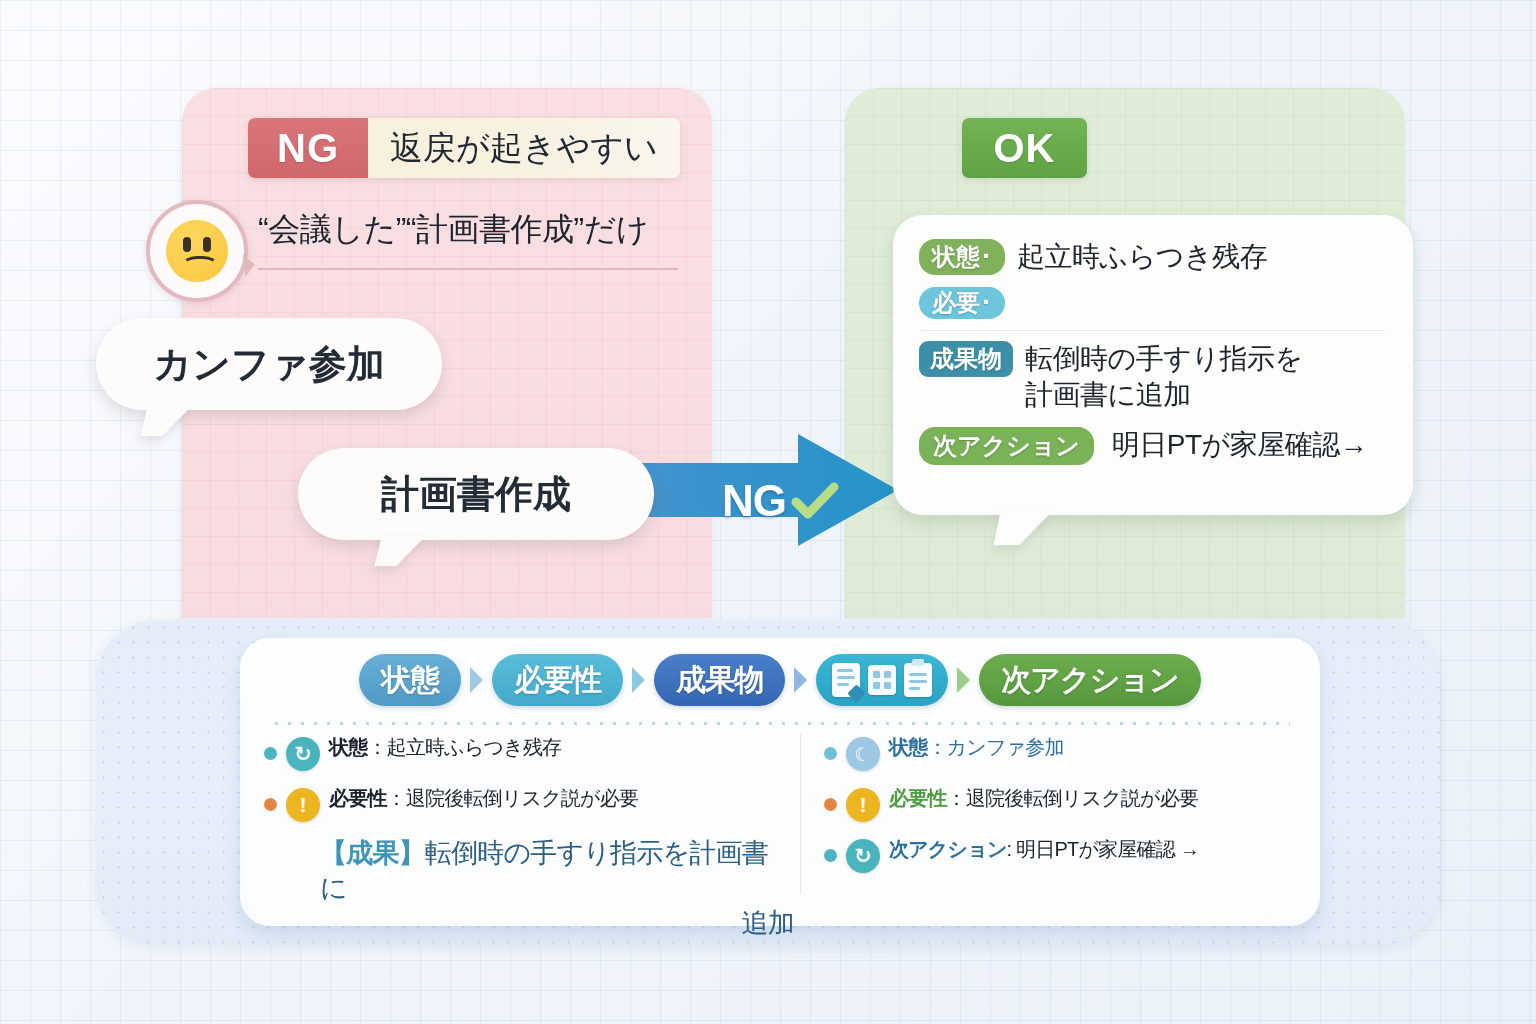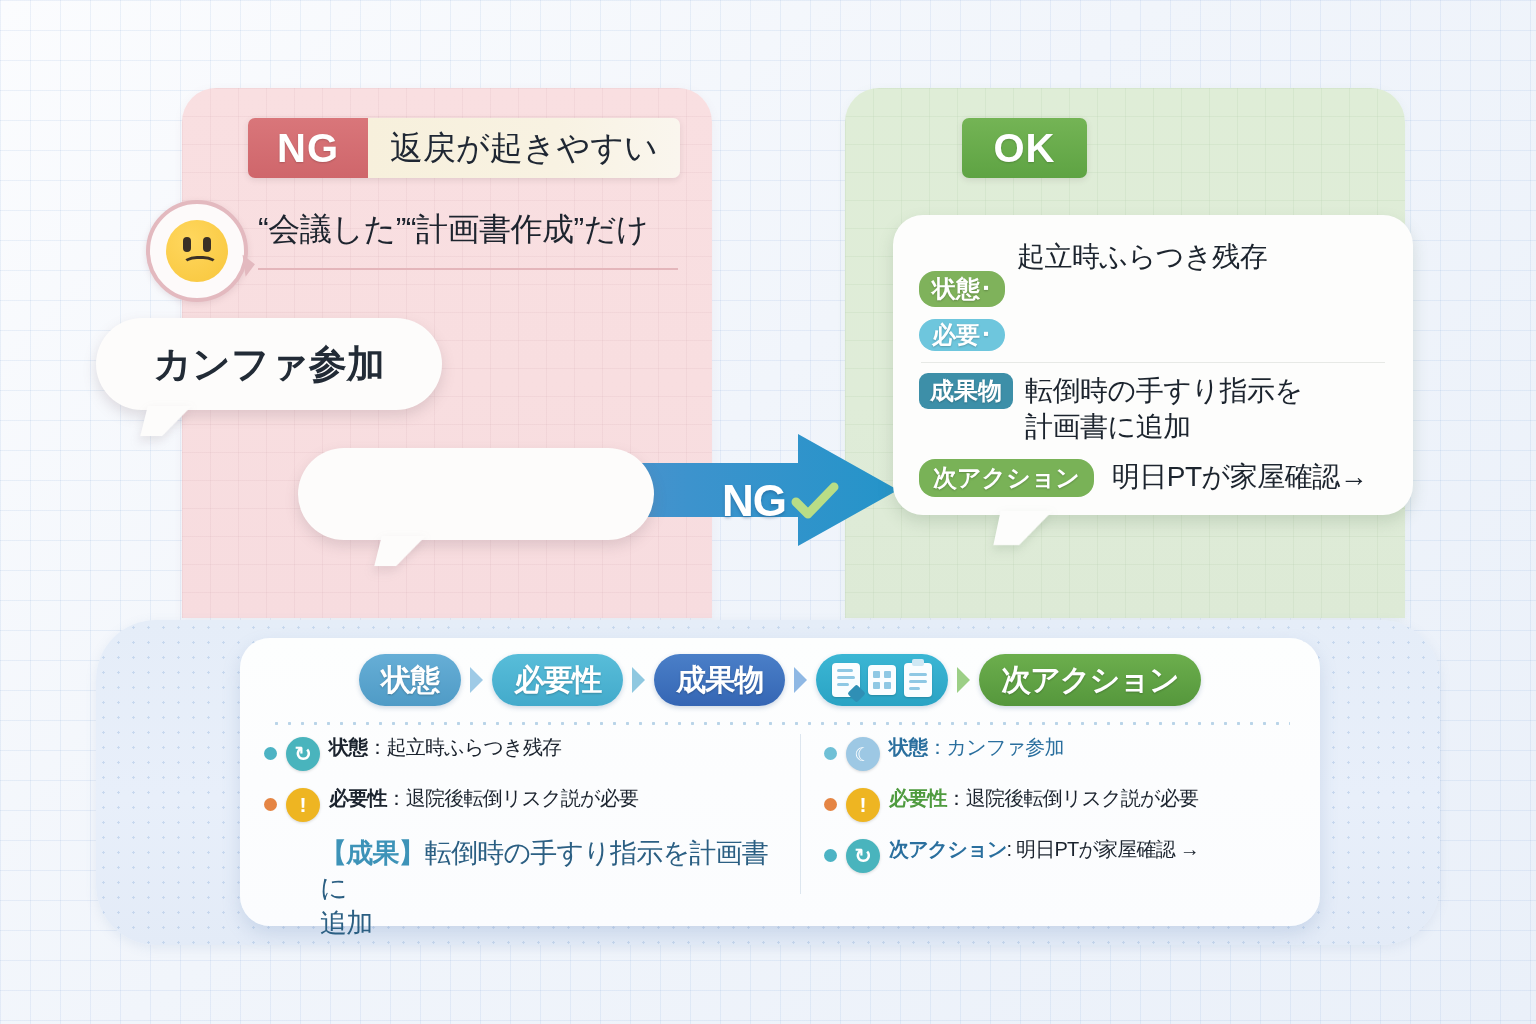--- a/index.html
+++ b/index.html
@@ -203,21 +203,21 @@
   .bitem{display:flex;align-items:flex-start;gap:9px;margin-bottom:14px;}
   .bdot{flex:0 0 auto;width:13px;height:13px;border-radius:50%;margin-top:13px;}
   .bico{flex:0 0 auto;width:34px;height:34px;border-radius:50%;margin-top:3px;
         display:flex;align-items:center;justify-content:center;
         color:#fff;font-weight:bold;font-size:21px;
         box-shadow:0 1px 3px rgba(0,0,0,.15);}
   .btxt{font-size:20px;color:#1b232e;line-height:1.3;letter-spacing:-.8px;white-space:nowrap;}
   .btxt .k{font-weight:600;}
   .bsub{margin-left:56px;font-size:27px;color:#2b5f83;line-height:1.3;letter-spacing:-.8px;}
   .bsub .tagk{color:#3d93b8;font-weight:bold;}
-  .bsub .ctr{display:block;text-align:left;}
+  .bsub .ctr{display:block;text-align:right;}
 </style>
 </head>
 <body>
 
 <div id="stage">
 
   <div class="panel-ng"></div>
 
   <div class="panel-ok"></div>
 
@@ -234,20 +234,21 @@
     </div>
   </div>
   <div class="ng-sub">“会議した”“計画書作成”だけ</div>
   <div class="ng-rule"></div>
 
   <div class="bubble" id="bub-kanfa">
     <span>カンファ参加</span>
     <span class="tail"></span>
   </div>
   <div class="bubble" id="bub-plan">
+    <span>計画書作成</span>
     <span class="tail"></span>
   </div>
 
   <div class="ng-arrow">
     <svg width="470" height="120" viewBox="0 0 470 120">
       <defs>
         <linearGradient id="ag" x1="0" y1="0" x2="1" y2="0">
           <stop offset="0%" stop-color="#6f8fc9"></stop>
           <stop offset="55%" stop-color="#3d93cd"></stop>
           <stop offset="100%" stop-color="#2494c9"></stop>
@@ -263,21 +264,21 @@
     </div>
   </div>
 
   <div class="hdr" id="hdr-ok">
     <div class="hdr-tag">OK</div>
   </div>
 
   <div class="ok-card">
     <div style="height:24px"></div>
     <div class="ok-row">
-      <span class="ok-chip" style="background:#7fb25b;font-size:24px;height:36px;padding:0 13px;margin-top:32px;">状態･</span>
+      <span class="ok-chip" style="background:#7fb25b;font-size:24px;height:36px;padding:0 13px;">状態･</span>
       <span class="ok-val">起立時ふらつき残存</span>
     </div>
     <div style="height:12px"></div>
     <div class="ok-row">
       <span class="ok-chip" style="background:#6ec6dd;font-size:24px;height:32px;padding:0 13px;">必要･</span>
     </div>
     <div class="ok-divider"></div>
     <div class="ok-row">
       <span class="ok-chip" style="background:#3d8fa8;font-size:24px;height:36px;padding:0 11px;border-radius:9px;">成果物</span>
       <span class="ok-val">転倒時の手すり指示を

